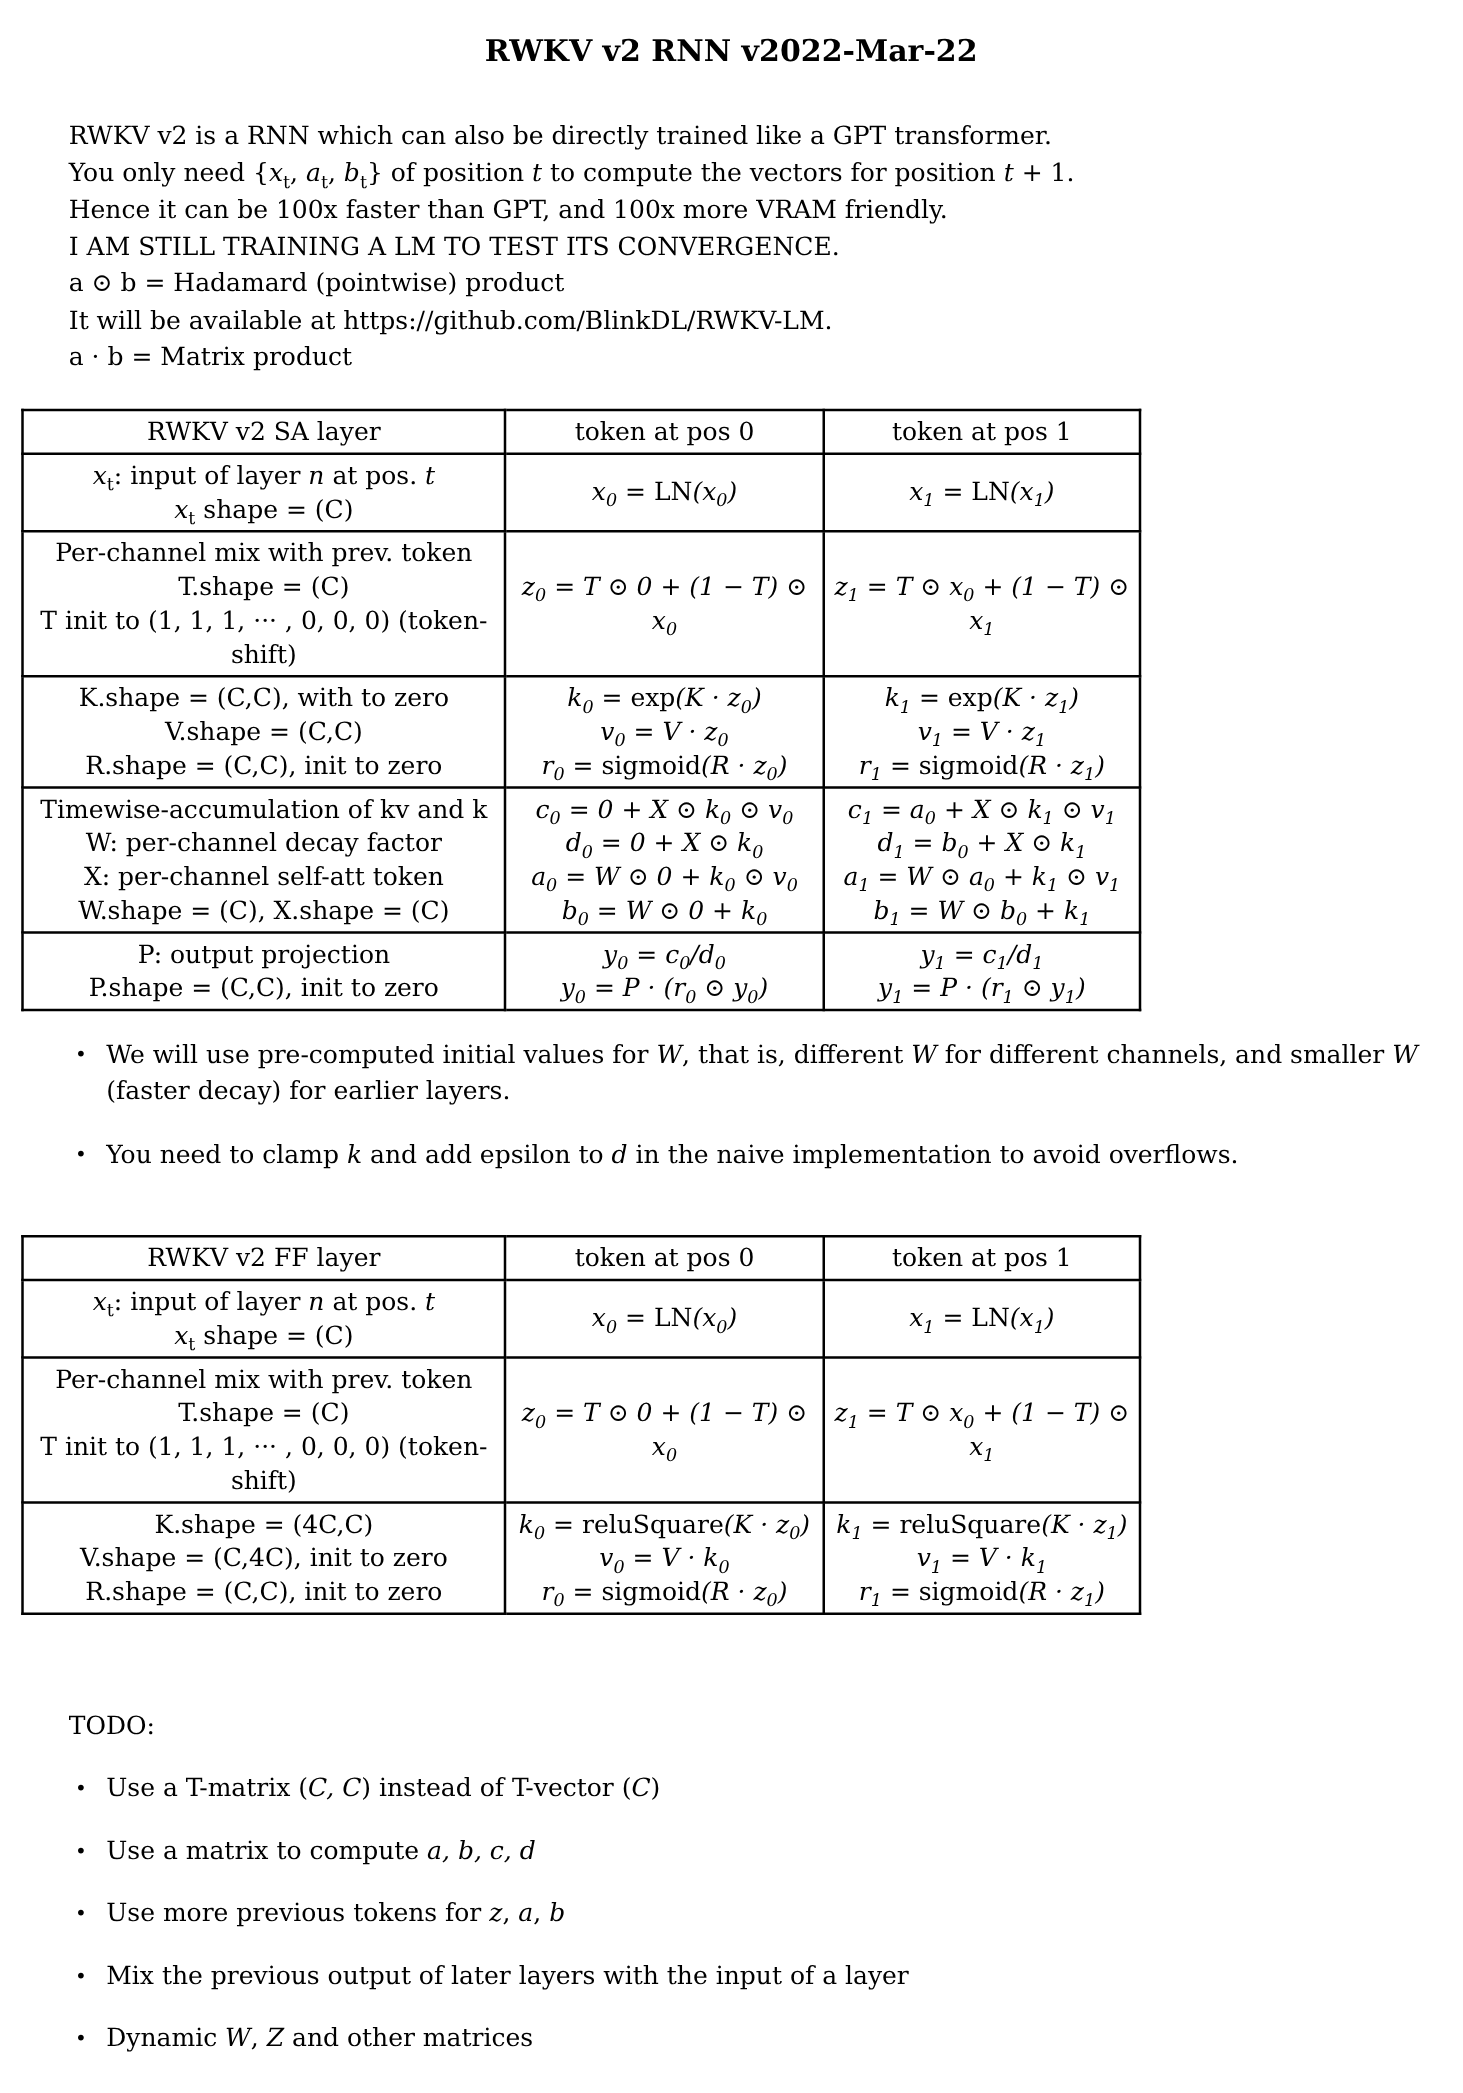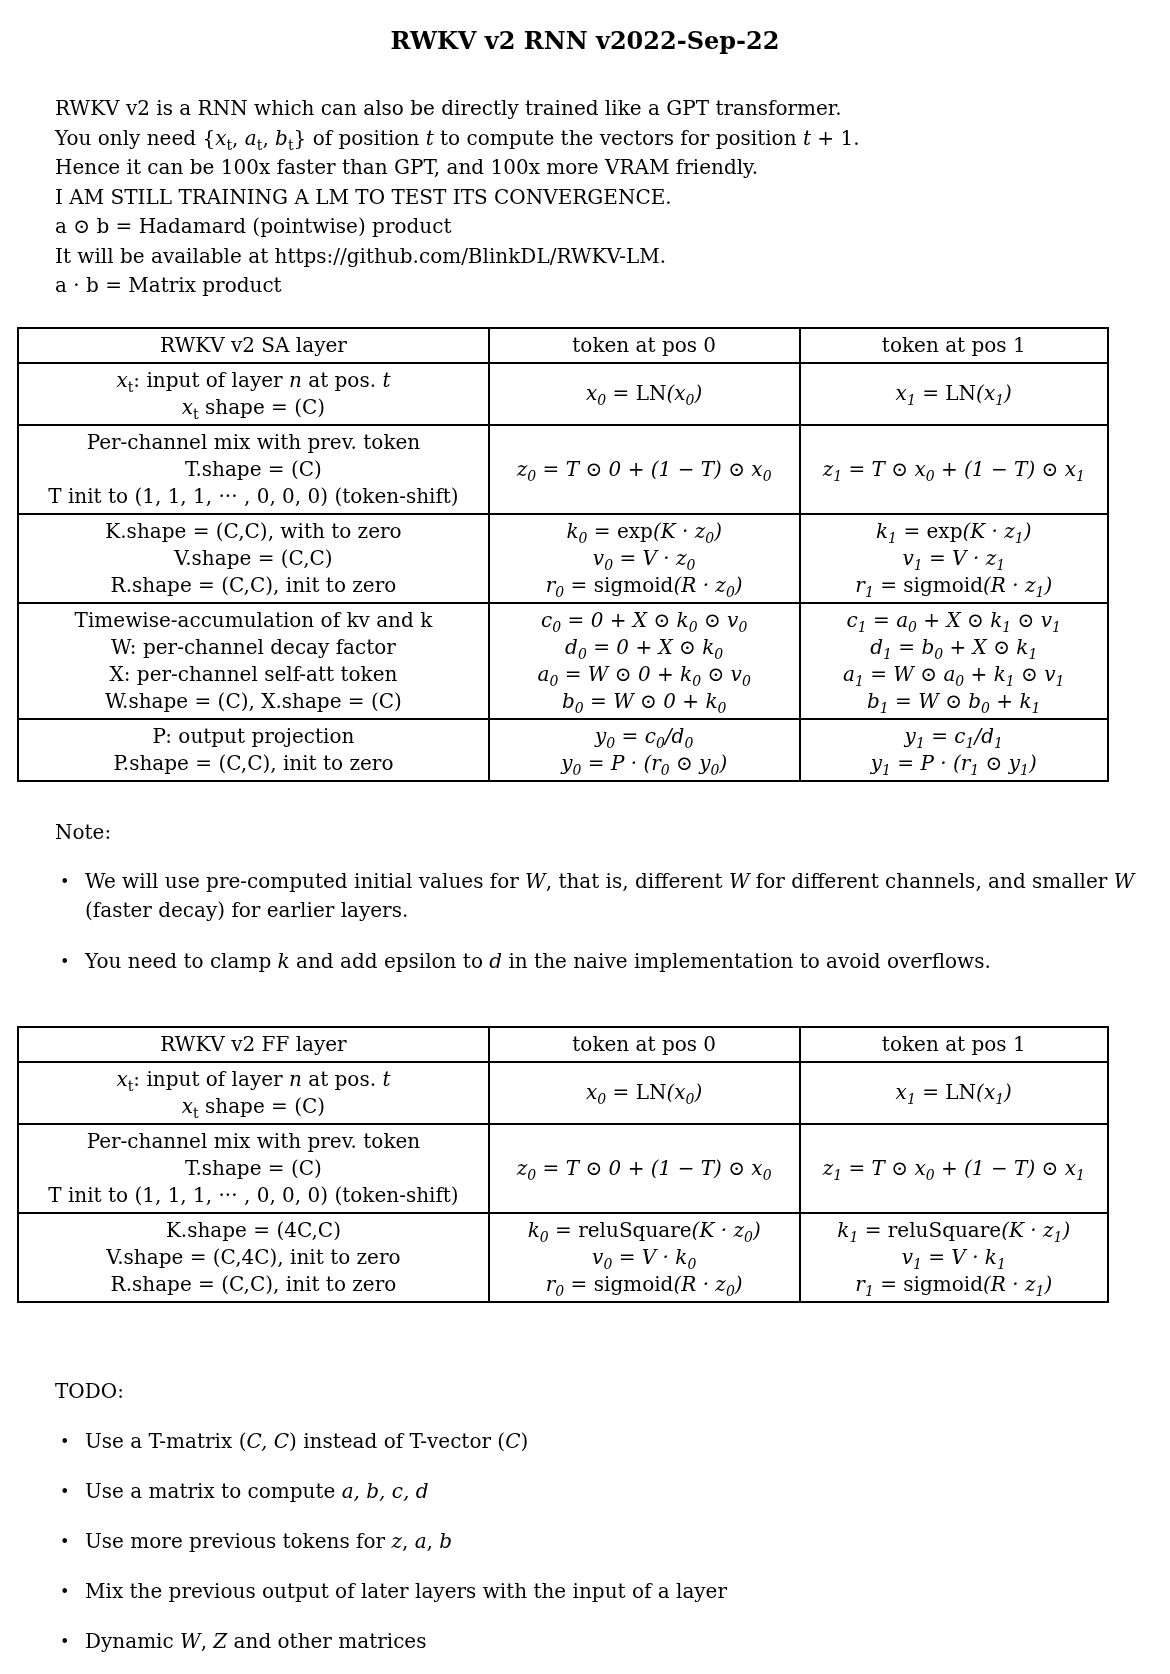--- a/index.html
+++ b/index.html
@@ -1,40 +1,40 @@
 <!DOCTYPE html>
 <html><head>
 <meta charset="utf-8">
 <style>
   html,body{margin:0;padding:0;background:#ffffff;color:#000000;}
   body{width:1170px;min-height:1674px;font-family:"DejaVu Serif",serif;}
   .page{padding-top:26px;}
   .doc-title{text-align:center;font-weight:bold;font-size:24px;line-height:30px;margin:0;}
   .intro{margin:38px 0 0 55px;font-size:20px;line-height:29.5px;}
   .intro .ln{white-space:nowrap;}
-  table.math-table{border-collapse:collapse;table-layout:fixed;margin:26px 0 0 17px;width:1092px;border:2px solid #000;}
+  table.math-table{border-collapse:collapse;table-layout:fixed;margin:26px 0 0 17px;width:896px;border:2px solid #000;}
   table.math-table td{border:2px solid #000;text-align:center;vertical-align:middle;font-size:20px;line-height:27px;padding:3px 4px;}
   td.math{font-style:italic;}
   td.math .rm{font-style:normal;}
   .it{font-style:italic;}
   sub,sup{font-size:70%;line-height:0;}
   .section-label{margin:36px 0 0 55px;font-size:20px;line-height:29px;}
   .bullet{display:flex;margin:20px 0 0 60px;font-size:20px;line-height:29px;width:1080px;}
   .bullet .dot{flex:none;width:25px;font-size:16px;}
   .note-bullet-2{margin-top:22px;}
   .ff-table{margin-top:50px !important;}
   .todo-label{margin-top:74px;}
   .todo-bullet{margin-top:21px;}
 </style>
 </head>
 <body>
 
 <div class="page">
 
-  <div class="doc-title">RWKV v2 RNN v2022-Sep-22</div>
+  <div class="doc-title">RWKV v2 RNN v2022-Mar-22</div>
 
   <div class="intro">
     <div class="ln">RWKV v2 is a RNN which can also be directly trained like a GPT transformer.</div>
     <div class="ln">You only need {<span class="it">x</span><sub>t</sub>, <span class="it">a</span><sub>t</sub>, <span class="it">b</span><sub>t</sub>} of position <span class="it">t</span> to compute the vectors for position <span class="it">t</span> + 1.</div>
     <div class="ln">Hence it can be 100x faster than GPT, and 100x more VRAM friendly.</div>
     <div class="ln">I AM STILL TRAINING A LM TO TEST ITS CONVERGENCE.</div>
     <div class="ln">a ⊙ b = Hadamard (pointwise) product</div>
     <div class="ln">It will be available at https://github.com/BlinkDL/RWKV-LM.</div>
     <div class="ln">a · b = Matrix product</div>
   </div>
@@ -123,21 +123,20 @@
         <div>y<sub>0</sub> = P · (r<sub>0</sub> ⊙ y<sub>0</sub>)</div>
       </td>
       <td class="math">
         <div>y<sub>1</sub> = c<sub>1</sub>/d<sub>1</sub></div>
         <div>y<sub>1</sub> = P · (r<sub>1</sub> ⊙ y<sub>1</sub>)</div>
       </td>
     </tr>
     </tbody>
   </table>
 
-  <div class="section-label">Note:</div>
 
   <div class="bullet">
     <span class="dot">•</span>
     <span>We will use pre-computed initial values for <span class="it">W</span>, that is, different <span class="it">W</span> for different channels, and smaller <span class="it">W</span> (faster decay) for earlier layers.</span>
   </div>
   <div class="bullet note-bullet-2">
     <span class="dot">•</span>
     <span>You need to clamp <span class="it">k</span> and add epsilon to <span class="it">d</span> in the naive implementation to avoid overflows.</span>
   </div>
 

